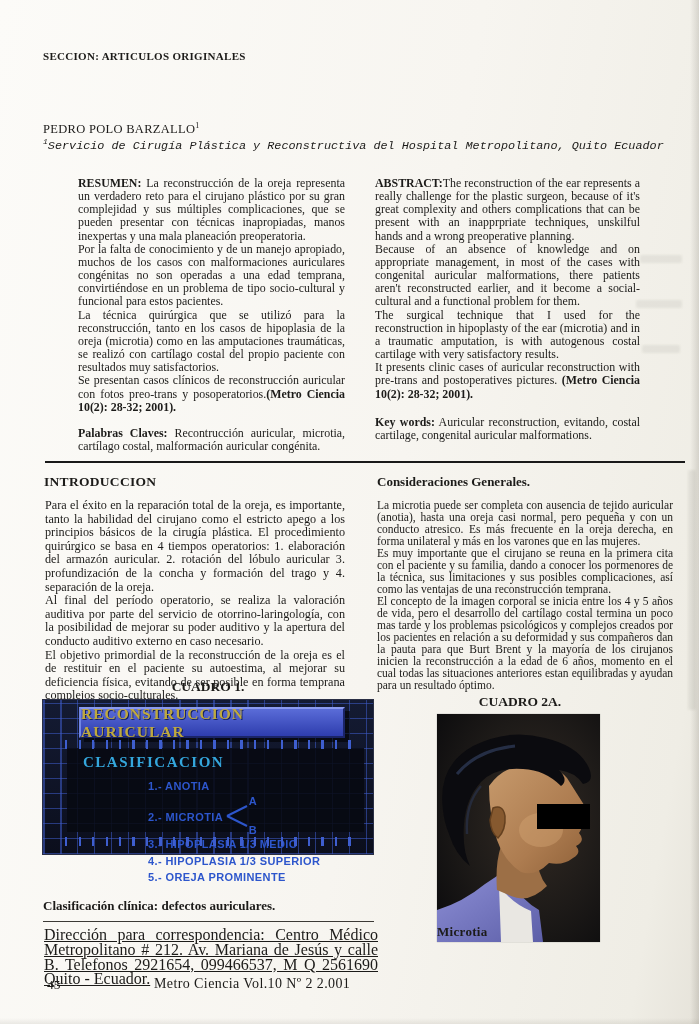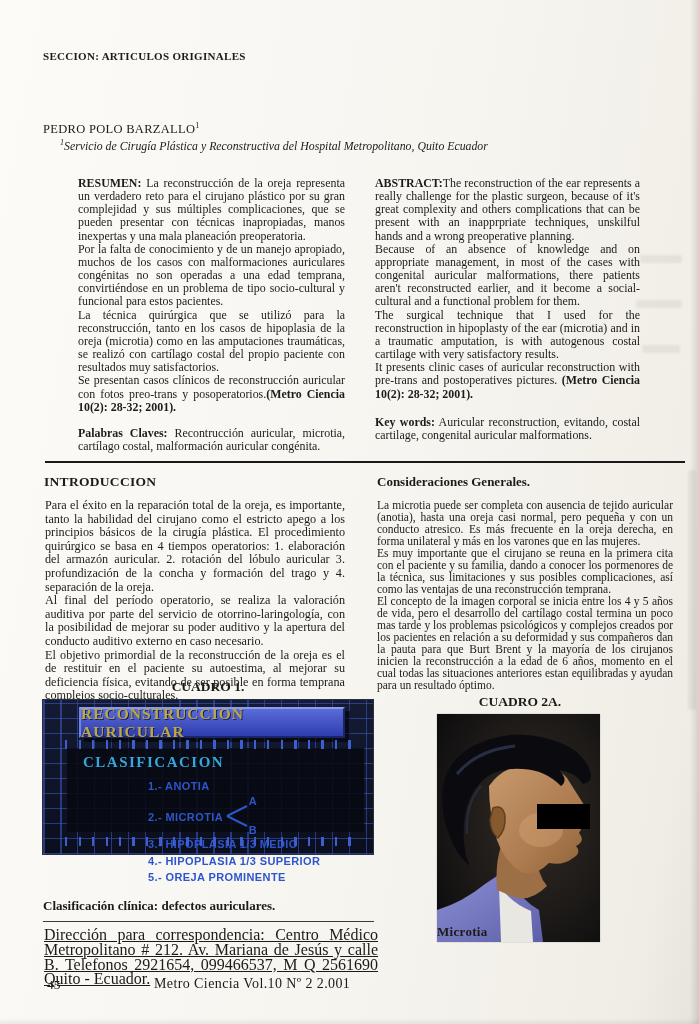--- a/index.html
+++ b/index.html
@@ -15,21 +15,21 @@
   .edge-bottom{position:absolute;bottom:0;left:0;width:100%;height:6px;
     background:linear-gradient(180deg,rgba(0,0,0,0),rgba(90,85,75,0.10));}
 
   .abs{position:absolute;}
   .jtext{text-align:justify;hyphens:auto;-webkit-hyphens:auto;}
   p{margin:0;}
 
   .section-header{left:43px;top:50px;font-size:11px;font-weight:bold;letter-spacing:.3px;}
   .paper-title{left:43px;top:82px;font-size:25px;font-weight:bold;letter-spacing:.2px;}
   .author{left:43px;top:122px;font-size:12.5px;letter-spacing:.3px;}
-  .affiliation{left:60px;top:139px;font-size:11.8px;font-style:italic;}
+  .affiliation{left:43px;top:139px;font-size:11.8px;font-style:italic;font-family:Liberation Mono, monospace;}
   sup{font-size:8px;vertical-align:super;line-height:0;}
 
   .abst-col{font-size:11.9px;line-height:13.15px;}
   .abst-left{left:78px;top:177px;width:267px;}
   .abst-right{left:375px;top:177px;width:265px;}
   .lead{font-weight:bold;}
   .kw-block{margin-top:13px;}
   .abst-right .kw-block{margin-top:15px;}
 
   .divider{left:45px;top:461px;width:640px;height:2px;background:#191919;}

